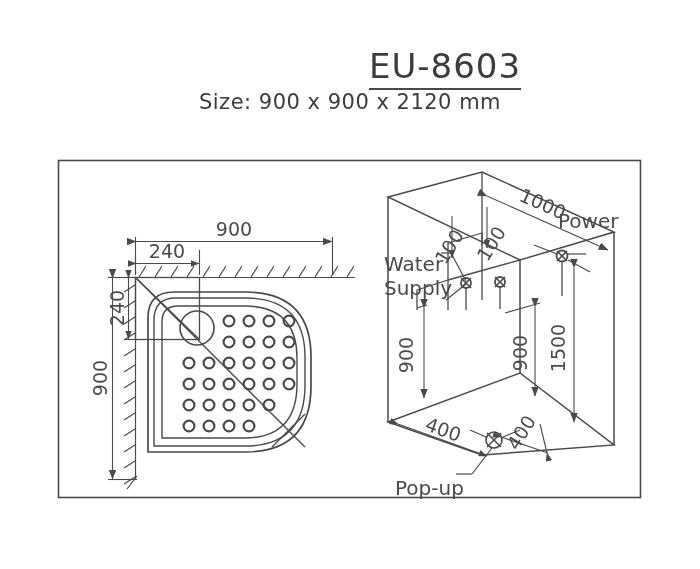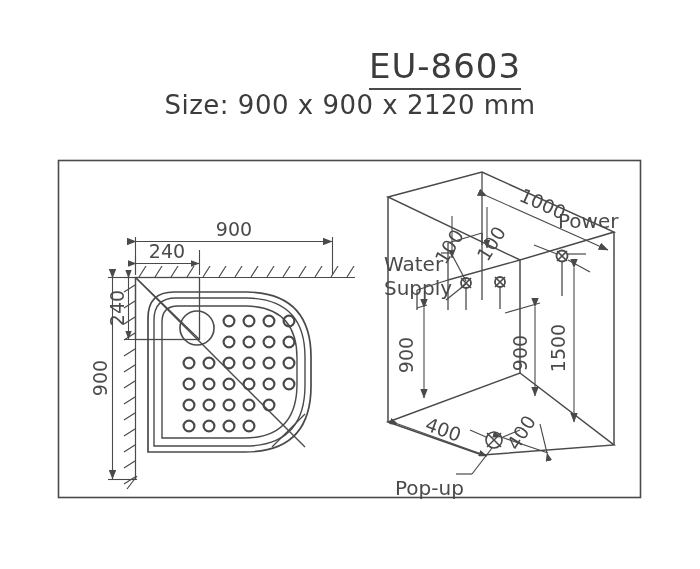--- a/index.html
+++ b/index.html
@@ -38,21 +38,21 @@
   #model-code span.u {
     border-bottom: 2px solid #4a4a4a;
     padding-bottom: 2px;
   }
   #size-line {
     position: absolute;
     left: 0;
     top: 90px;
     width: 700px;
     text-align: center;
-    font-size: 26px;
+    font-size: 21px;
     letter-spacing: 0.5px;
     color: #3c3c3c;
     white-space: nowrap;
   }
   svg { display: block; }
   text { font-family: "DejaVu Sans", sans-serif; fill: #4a4a4a; }
 </style>
 </head>
 <body>
 

